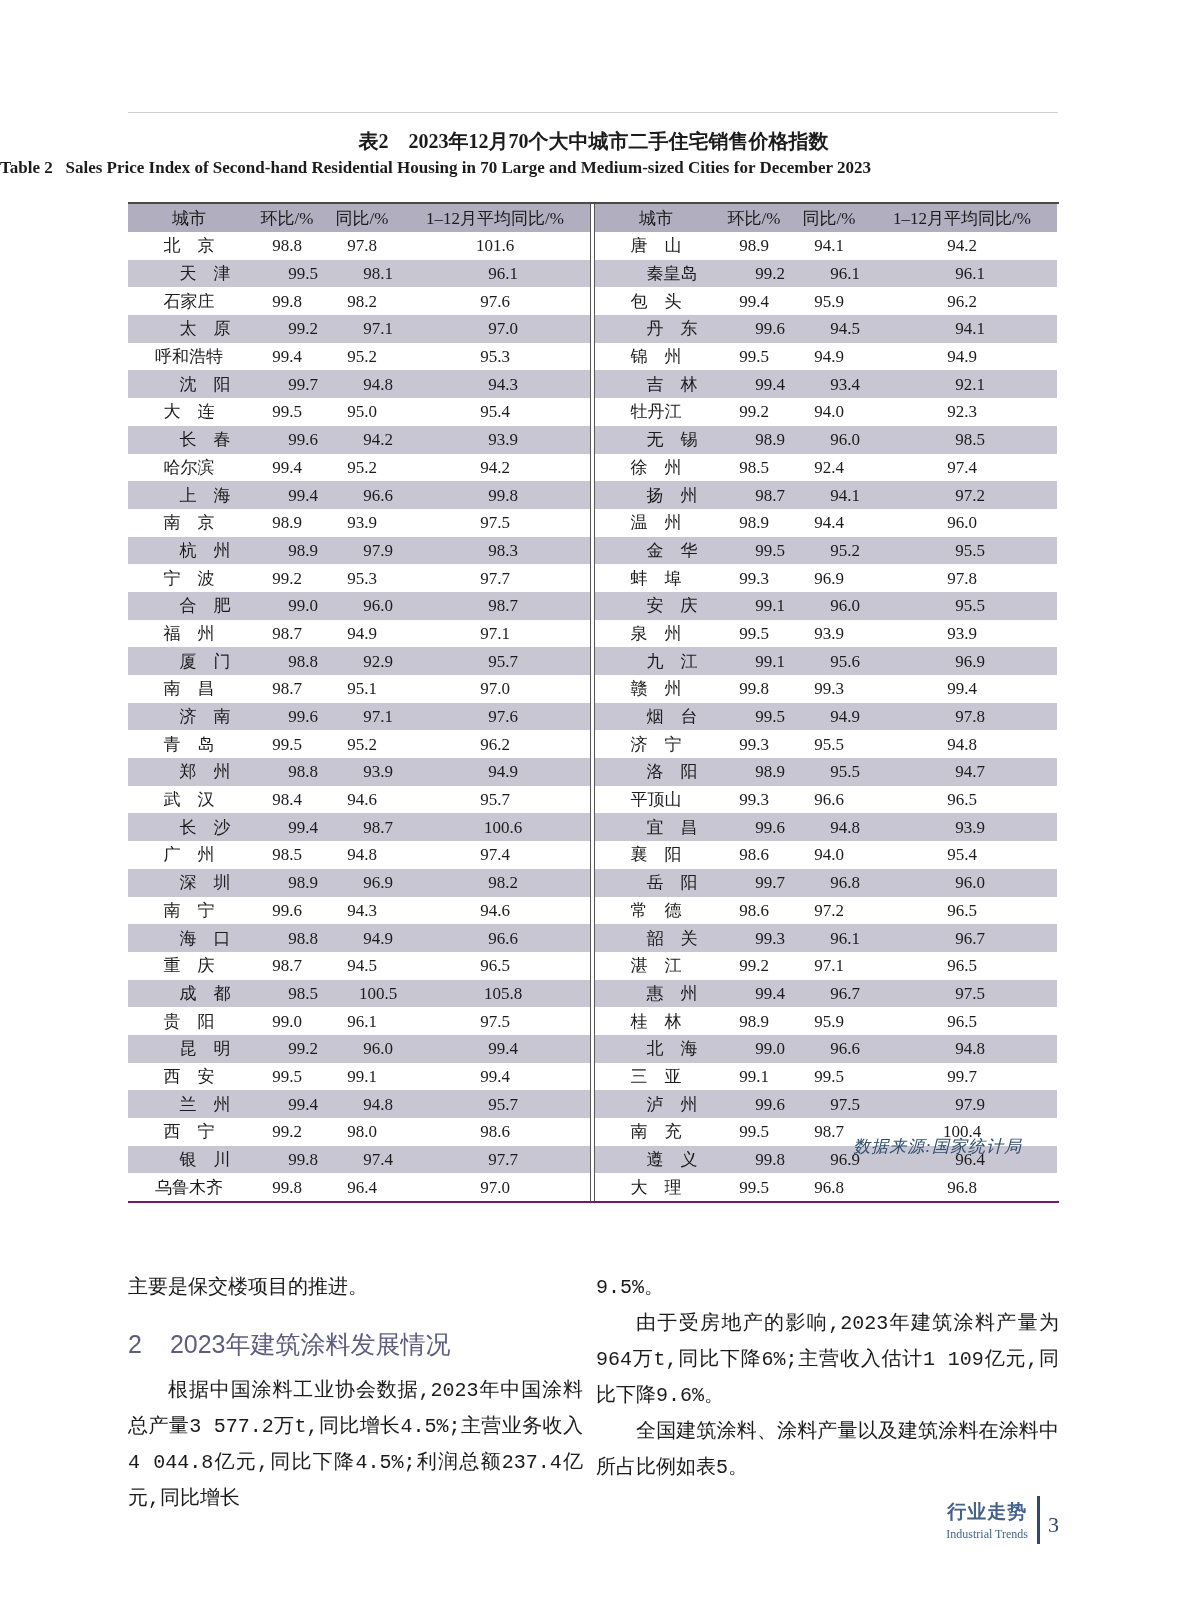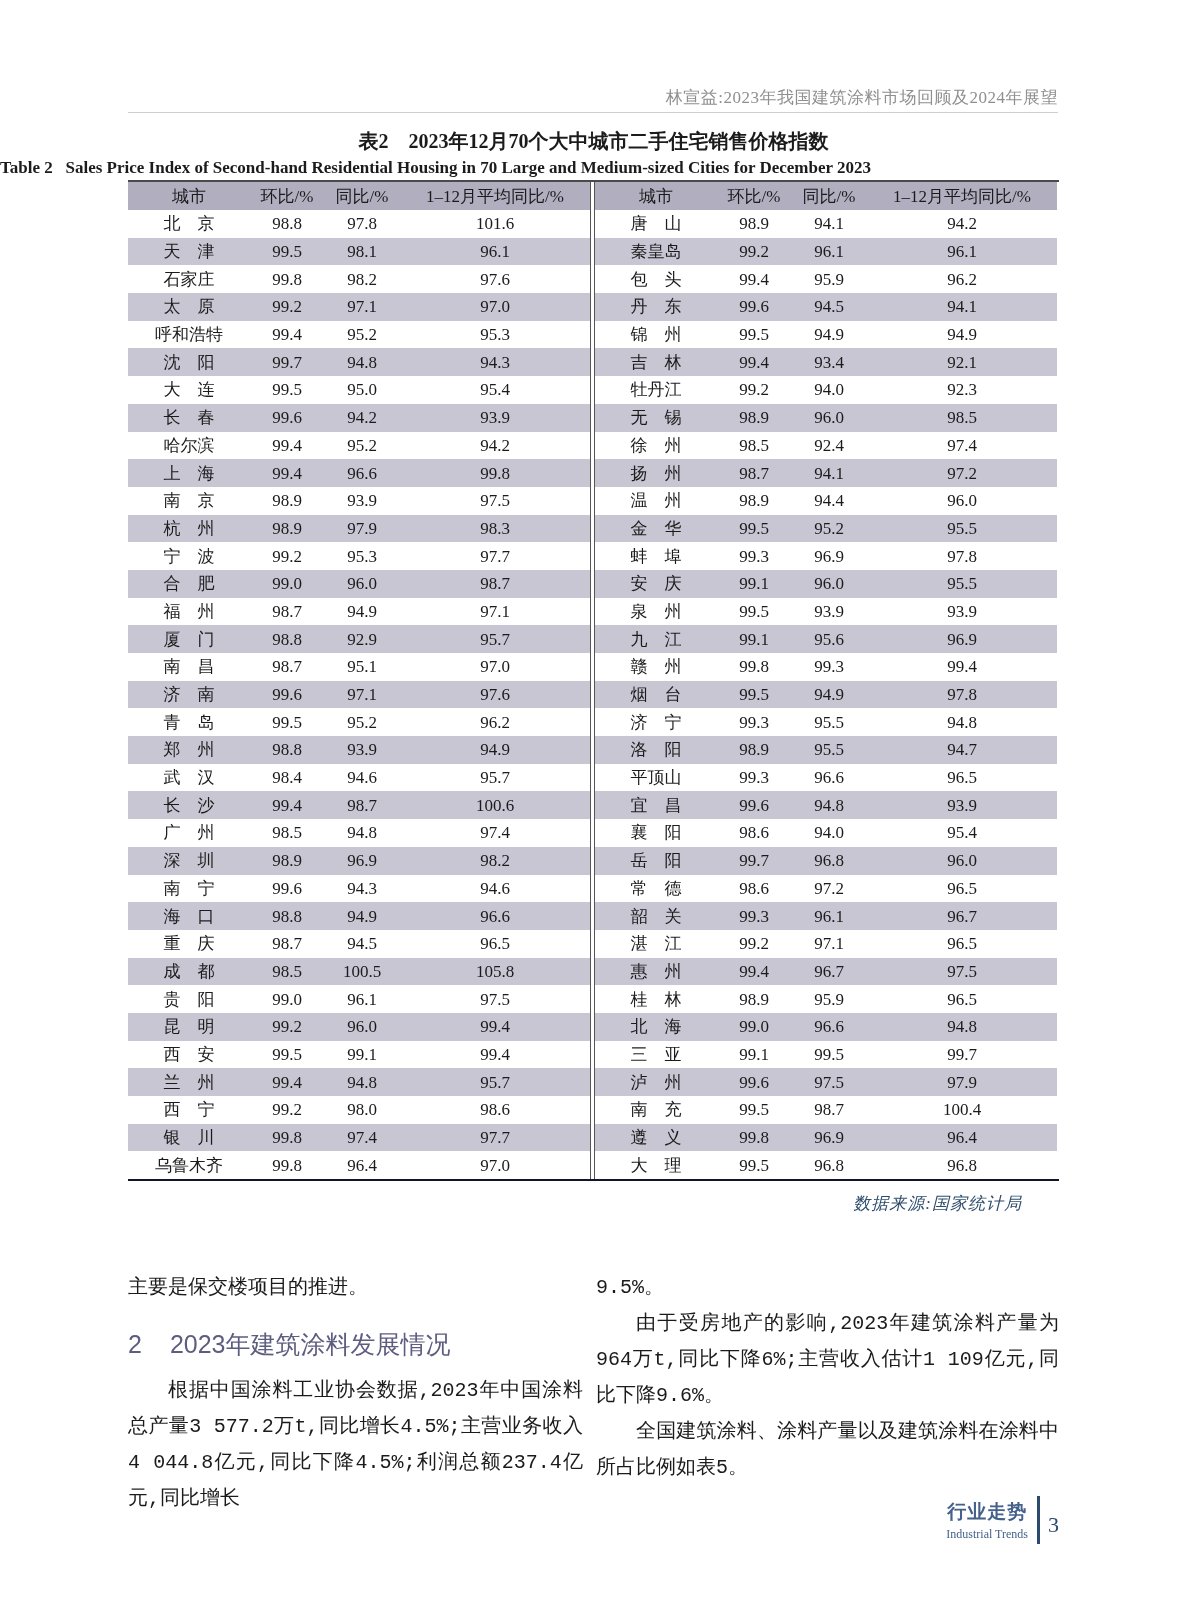--- a/index.html
+++ b/index.html
@@ -15,32 +15,32 @@
   .head-rule{position:absolute;top:112px;left:128px;right:129px;height:1px;background:#cfcfcf;}
   .title-cn{
     position:absolute;top:128px;left:0;width:100%;text-align:center;
     font-size:20px;font-weight:bold;white-space:pre;
   }
   .title-en{
     position:absolute;top:158px;left:0;width:100%;text-align:left;
     font-size:17px;font-weight:bold;white-space:pre;
   }
   .dual-table{
-    position:absolute;top:180px;left:128px;width:931px;
-    border-top:2px solid #4a4a4a;border-bottom:2px solid #0f172a;
+    position:absolute;top:202px;left:128px;width:931px;
+    border-top:2px solid #4a4a4a;border-bottom:2px solid #701a75;
     display:flex;
   }
   .half{width:462px;}
   .tdivider{width:3px;border-left:1px solid #555;border-right:1px solid #555;background:#fff;}
   .trow{height:27.7px;display:grid;grid-template-columns:122px 74px 76px 1fr;align-items:center;}
   .thead{background:var(--table-header-bg,#b1aec0);height:28px;}
-  .trow.striped{background:var(--table-stripe-bg,#c9c6d4);}
+  .trow.striped{background:var(--table-stripe-bg,#c9c6d4);padding-left:16px;}
   .tcell{text-align:center;font-size:17px;white-space:nowrap;line-height:1;}
   .source-note{
-    position:absolute;top:1192px;right:165px;
+    position:absolute;top:1135px;right:165px;
     font-style:italic;font-size:17px;color:var(--source-note,#2e4d6b);letter-spacing:1px;
   }
   .body-col p{margin:0;font-size:20px;line-height:36px;text-align:justify;font-family:Liberation Mono, monospace;}
   .body-col p.ind{text-indent:2em;}
   .body-left{position:absolute;top:1270px;left:128px;width:455px;}
   .body-right{position:absolute;top:1270px;left:596px;width:463px;}
   .section-heading{
     margin:22px 0 12px 0;font-size:25px;font-weight:normal;
     color:var(--accent-heading,#5d5d80);
     font-family:"Liberation Sans","DejaVu Sans",sans-serif;
@@ -57,21 +57,20 @@
   }
   .f-en{font-size:12px;color:var(--footer-label,#44618c);margin-top:2px;}
   .f-bar{width:3px;height:48px;background:var(--footer-navy,#2c4a6e);margin-right:8px;}
   .f-page{font-size:22px;color:var(--footer-navy,#2c4a6e);padding-top:10px;}
 </style>
 </head>
 <body>
 
 <div class="page" style="--accent-heading: #5d5d80; --footer-navy: #2c4a6e; --footer-label: #44618c; --table-header-bg: #b1aec0; --table-stripe-bg: #c9c6d4; --source-note: #2e4d6b; --running-head: #8f8f8f;">
 
-  <div class="running-head">林宣益:2023年我国建筑涂料市场回顾及2024年展望</div>
   <div class="head-rule"></div>
 
   <div class="title-cn">表2　2023年12月70个大中城市二手住宅销售价格指数</div>
   <div class="title-en">Table 2   Sales Price Index of Second-hand Residential Housing in 70 Large and Medium-sized Cities for December 2023</div>
 
   <div class="dual-table">
     <div class="half">
       <div class="trow thead">
         <div class="tcell">城市</div>
         <div class="tcell">环比/%</div>

